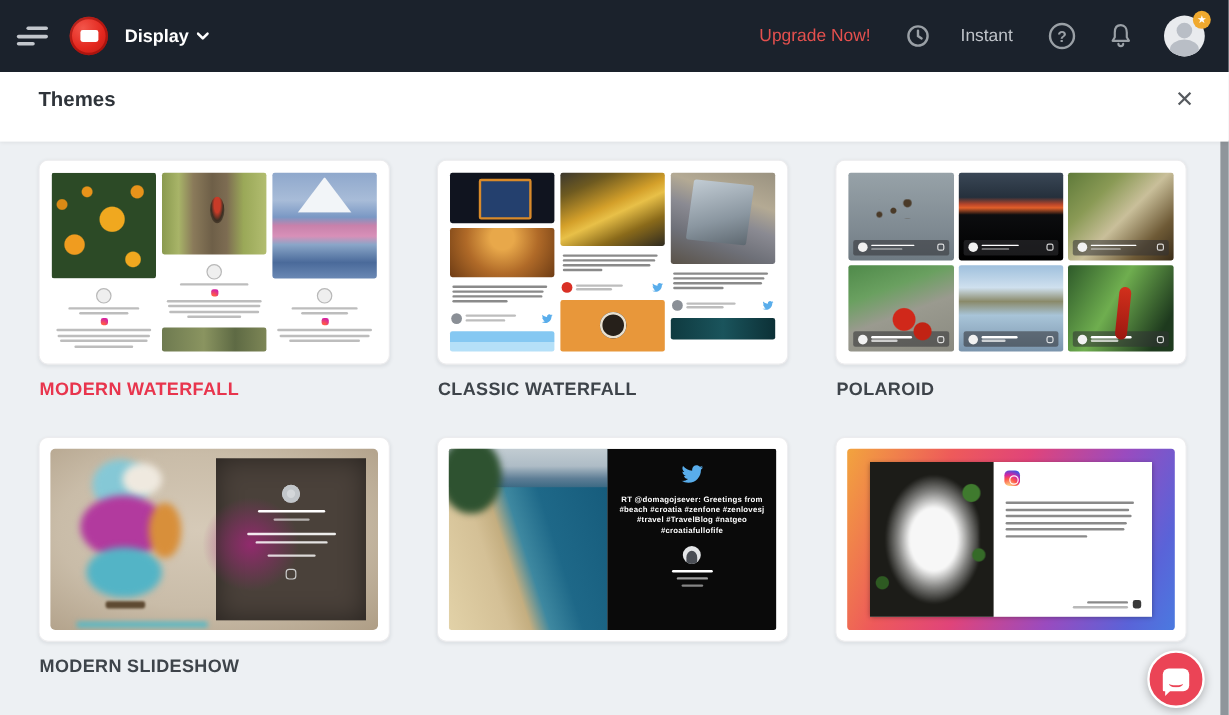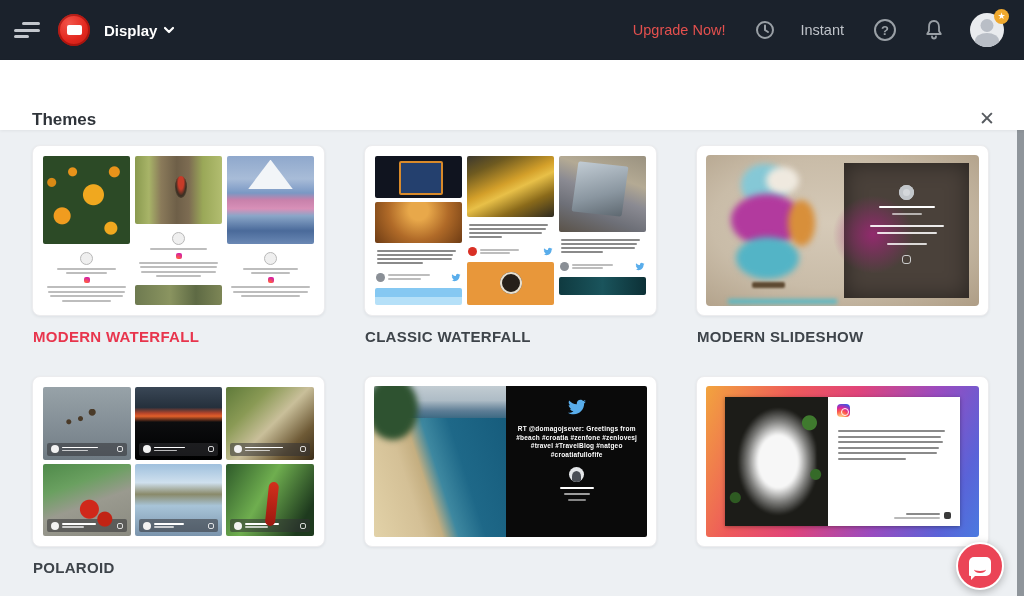--- a/index.html
+++ b/index.html
@@ -24,21 +24,21 @@
   .icon-svg { display:block; }
   .help-btn { width:22px; height:22px; border:2px solid #9aa0a6; border-radius:50%; color:#9aa0a6; font-size:13px; font-weight:bold; display:flex; align-items:center; justify-content:center; cursor:pointer; margin-right:28px; }
   .bell-btn { cursor:pointer; margin-right:26px; display:flex; }
   .avatar-wrap { position:relative; width:34px; height:34px; cursor:pointer; }
   .avatar { width:34px; height:34px; border-radius:50%; background:#e9ebee; overflow:hidden; position:relative; }
   .avatar .head { position:absolute; left:50%; top:6px; transform:translateX(-50%); width:13px; height:13px; border-radius:50%; background:#b9bec6; }
   .avatar .body { position:absolute; left:50%; top:20px; transform:translateX(-50%); width:24px; height:16px; border-radius:50% 50% 0 0; background:#b9bec6; }
   .star-badge { position:absolute; top:-4px; right:-5px; width:15px; height:15px; border-radius:50%; background:#f0a92e; color:#ffffff; font-size:9px; line-height:15px; text-align:center; }
 
   
-  .themes-bar { height:70px; background:#ffffff; display:flex; align-items:flex-end; justify-content:space-between; padding:0 27px 0 32px; box-shadow:0 1px 3px rgba(0,0,0,.06); position:relative; z-index:2; }
+  .themes-bar { height:58px; background:#ffffff; display:flex; align-items:center; justify-content:space-between; padding:0 27px 12px 32px; box-shadow:0 1px 3px rgba(0,0,0,.06); position:relative; z-index:2; }
   .themes-title { font-size:17px; font-weight:bold; color:#2f343a; }
   .close-btn { font-size:19px; color:#565a5f; cursor:pointer; line-height:1; padding:2px; }
 
   
   .content { position:relative; height:479px; padding:15px 0 0 32px; }
   .grid { display:grid; grid-template-columns:repeat(3, 293px); column-gap:39px; row-gap:31px; }
   .card { width:293px; height:171px; background:#ffffff; border:1px solid #ececee; border-radius:8px; box-shadow:0 1px 3px rgba(40,50,60,.08); padding:10px; cursor:pointer; }
   .card-label { margin:12px 0 0 1px; font-size:15px; font-weight:bold; color:#3e444a; letter-spacing:.3px; cursor:pointer; }
   .card-label.active { color:#e8354d; }
 
@@ -325,20 +325,88 @@
             </div>
             <div class="img cw-teal"></div>
           </div>
         </div>
       </div>
       <div class="card-label">CLASSIC WATERFALL</div>
     </div>
 
     <div class="cell">
       <div class="card">
+        <div class="pol">
+          <div class="ph pol-ducks">
+              <div class="cap">
+                <div class="c-av"></div>
+                <div class="c-lines">
+                  <div class="tl wt" style="width:70%"></div>
+                  <div class="tl wt" style="width:50%;opacity:.7"></div>
+                </div>
+                <div class="c-ico"></div>
+              </div>
+            </div>
+          <div class="ph pol-sunset">
+              <div class="cap">
+                <div class="c-av"></div>
+                <div class="c-lines">
+                  <div class="tl wt" style="width:60%"></div>
+                  <div class="tl wt" style="width:45%;opacity:.7"></div>
+                </div>
+                <div class="c-ico"></div>
+              </div>
+            </div>
+          <div class="ph pol-fern">
+              <div class="cap">
+                <div class="c-av"></div>
+                <div class="c-lines">
+                  <div class="tl wt" style="width:72%"></div>
+                  <div class="tl wt" style="width:48%;opacity:.7"></div>
+                </div>
+                <div class="c-ico"></div>
+              </div>
+            </div>
+          <div class="ph pol-rose">
+              <div class="cap">
+                <div class="c-av"></div>
+                <div class="c-lines">
+                  <div class="tl wt" style="width:65%"></div>
+                  <div class="tl wt" style="width:42%;opacity:.7"></div>
+                </div>
+                <div class="c-ico"></div>
+              </div>
+            </div>
+          <div class="ph pol-lake">
+              <div class="cap">
+                <div class="c-av"></div>
+                <div class="c-lines">
+                  <div class="tl wt" style="width:58%"></div>
+                  <div class="tl wt" style="width:40%;opacity:.7"></div>
+                </div>
+                <div class="c-ico"></div>
+              </div>
+            </div>
+          <div class="ph pol-spike">
+              <div class="cap">
+                <div class="c-av"></div>
+                <div class="c-lines">
+                  <div class="tl wt" style="width:66%"></div>
+                  <div class="tl wt" style="width:44%;opacity:.7"></div>
+                </div>
+                <div class="c-ico"></div>
+              </div>
+            </div>
+        </div>
+      </div>
+      <div class="card-label">POLAROID</div>
+    </div>
+
+    <div class="cell">
+      <div class="card">
         <div class="ms">
           <div class="blob head"></div>
           <div class="blob face"></div>
           <div class="blob chest"></div>
           <div class="blob belly"></div>
           <div class="blob wing"></div>
           <div class="blob branch"></div>
           <div class="streak"></div>
           <div class="panel">
             <div class="p-av"></div>
@@ -349,88 +417,20 @@
             <div class="tl wt" style="width:40px;margin-top:6px;opacity:.8"></div>
             <div class="p-ico"></div>
           </div>
         </div>
       </div>
       <div class="card-label">MODERN SLIDESHOW</div>
     </div>
 
     <div class="cell">
       <div class="card">
-        <div class="pol">
-          <div class="ph pol-ducks">
-              <div class="cap">
-                <div class="c-av"></div>
-                <div class="c-lines">
-                  <div class="tl wt" style="width:70%"></div>
-                  <div class="tl wt" style="width:50%;opacity:.7"></div>
-                </div>
-                <div class="c-ico"></div>
-              </div>
-            </div>
-          <div class="ph pol-sunset">
-              <div class="cap">
-                <div class="c-av"></div>
-                <div class="c-lines">
-                  <div class="tl wt" style="width:60%"></div>
-                  <div class="tl wt" style="width:45%;opacity:.7"></div>
-                </div>
-                <div class="c-ico"></div>
-              </div>
-            </div>
-          <div class="ph pol-fern">
-              <div class="cap">
-                <div class="c-av"></div>
-                <div class="c-lines">
-                  <div class="tl wt" style="width:72%"></div>
-                  <div class="tl wt" style="width:48%;opacity:.7"></div>
-                </div>
-                <div class="c-ico"></div>
-              </div>
-            </div>
-          <div class="ph pol-rose">
-              <div class="cap">
-                <div class="c-av"></div>
-                <div class="c-lines">
-                  <div class="tl wt" style="width:65%"></div>
-                  <div class="tl wt" style="width:42%;opacity:.7"></div>
-                </div>
-                <div class="c-ico"></div>
-              </div>
-            </div>
-          <div class="ph pol-lake">
-              <div class="cap">
-                <div class="c-av"></div>
-                <div class="c-lines">
-                  <div class="tl wt" style="width:58%"></div>
-                  <div class="tl wt" style="width:40%;opacity:.7"></div>
-                </div>
-                <div class="c-ico"></div>
-              </div>
-            </div>
-          <div class="ph pol-spike">
-              <div class="cap">
-                <div class="c-av"></div>
-                <div class="c-lines">
-                  <div class="tl wt" style="width:66%"></div>
-                  <div class="tl wt" style="width:44%;opacity:.7"></div>
-                </div>
-                <div class="c-ico"></div>
-              </div>
-            </div>
-        </div>
-      </div>
-      <div class="card-label">POLAROID</div>
-    </div>
-
-    <div class="cell">
-      <div class="card">
         <div class="zs">
           <div class="beach"></div>
           <div class="tweet-panel">
             <svg width="22" height="18" viewBox="0 0 24 24">
                 <path fill="#59adeb" d="M23.9 4.6c-.9.4-1.8.7-2.8.8 1-.6 1.8-1.6 2.2-2.7-1 .6-2 1-3.1 1.2-.9-1-2.2-1.6-3.6-1.6-2.7 0-4.9 2.2-4.9 4.9 0 .4 0 .8.1 1.1C7.7 8.1 4.1 6.1 1.6 3.2c-.4.7-.7 1.6-.7 2.5 0 1.7.9 3.2 2.2 4.1-.8 0-1.6-.2-2.2-.6v.1c0 2.4 1.7 4.4 3.9 4.8-.4.1-.8.2-1.3.2-.3 0-.6 0-.9-.1.6 2 2.4 3.4 4.6 3.4-1.7 1.3-3.8 2.1-6.1 2.1-.4 0-.8 0-1.2-.1 2.2 1.4 4.8 2.2 7.6 2.2 9.1 0 14-7.5 14-14v-.6c1-.7 1.8-1.6 2.4-2.6z"></path>
               </svg>
             <div class="tweet-text">RT @domagojsever: Greetings from #beach #croatia #zenfone #zenlovesj #travel #TravelBlog #natgeo #croatiafullofife</div>
             <div class="t-av"></div>
             <div class="tl wt" style="width:34px;margin-top:5px"></div>
             <div class="tl wt" style="width:26px;opacity:.6"></div>

